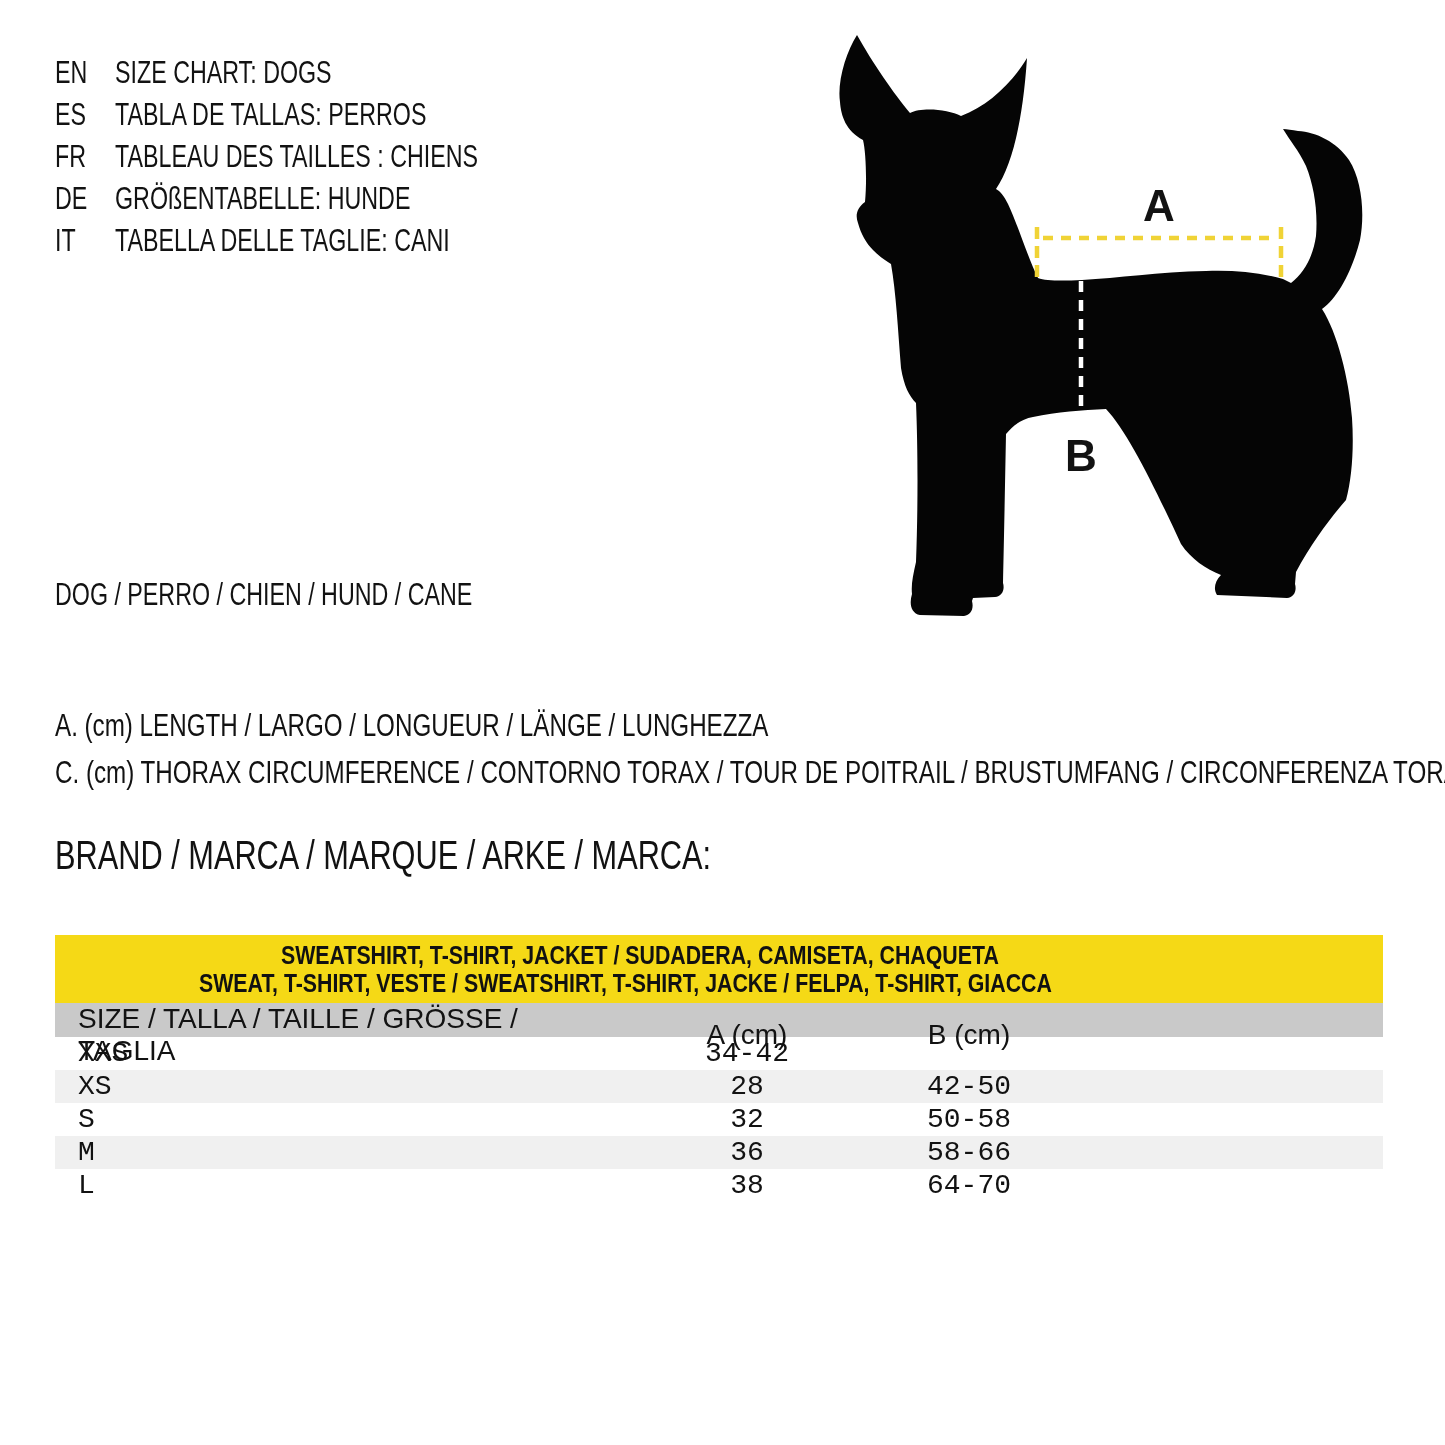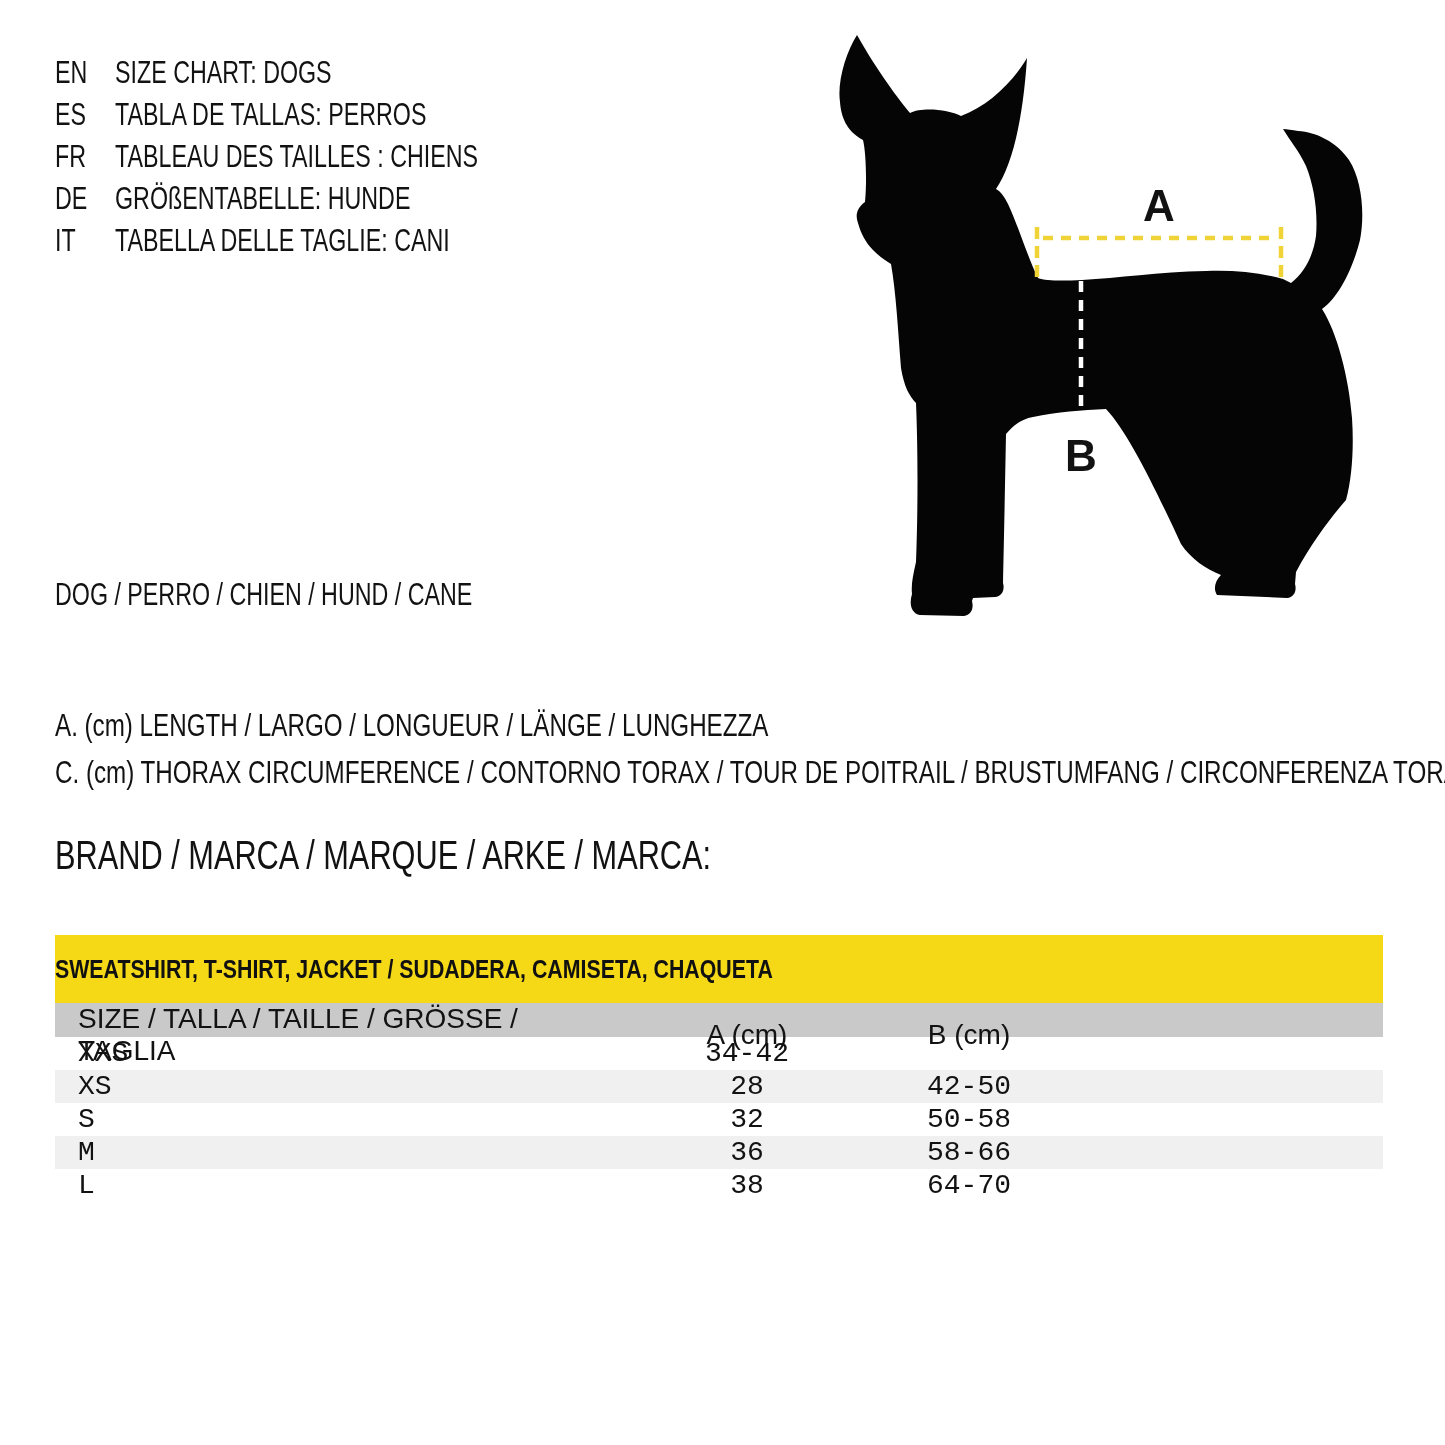--- a/index.html
+++ b/index.html
@@ -22,21 +22,21 @@
   #dog-svg{left:836px;top:28px;width:586px;height:604px;}
 
   
   .dog-label{left:55px;top:574px;font-size:31px;height:42px;display:flex;align-items:center;justify-content:flex-end;}
   .measures{left:55px;top:702px;font-size:31px;}
   .measure-line{height:47px;display:flex;align-items:center;}
   .brand{left:55px;top:834px;font-size:41px;height:42px;display:flex;align-items:center;}
 
   
   .size-table{left:55px;top:935px;width:1328px;font-size:28px;}
-  .band{background:#F5D916;height:68px;display:flex;flex-direction:column;justify-content:center;}
+  .band{background:#F5D916;height:68px;display:flex;flex-direction:column;justify-content:center;align-items:center;}
   .band div{font-weight:bold;font-size:26px;line-height:28px;color:#111;}
   .trow{display:grid;grid-template-columns:560px 264px 180px 1fr;align-items:center;}
   .thead{background:#C9C9C9;height:34px;}
   .drow{height:33px;font-family:Liberation Mono, monospace;}
   .drow:nth-child(even){background:#F0F0F0;}
   .c-size{padding-left:23px;text-align:left;}
   .c-a,.c-b{text-align:center;}
 </style>
 </head>
 <body>
@@ -133,20 +133,21 @@
   </div>
 </div>
 
 <div class="abs brand">
   <span class="cond">BRAND / MARCA / MARQUE / ARKE / MARCA:</span>
 </div>
 
 <div class="abs size-table">
   <div class="band">
     <div><span class="cond-b">SWEATSHIRT, T-SHIRT, JACKET / SUDADERA, CAMISETA, CHAQUETA</span></div>
+    <div><span class="cond-b">SWEAT, T-SHIRT, VESTE / SWEATSHIRT, T-SHIRT, JACKE / FELPA, T-SHIRT, GIACCA</span></div>
   </div>
   <div class="trow thead">
     <span class="c-size">SIZE / TALLA / TAILLE / GRÖSSE / TAGLIA</span>
     <span class="c-a">A (cm)</span>
     <span class="c-b">B (cm)</span>
     <span></span>
   </div>
   <div>
     <div class="trow drow">
       <span class="c-size">XXS</span>

